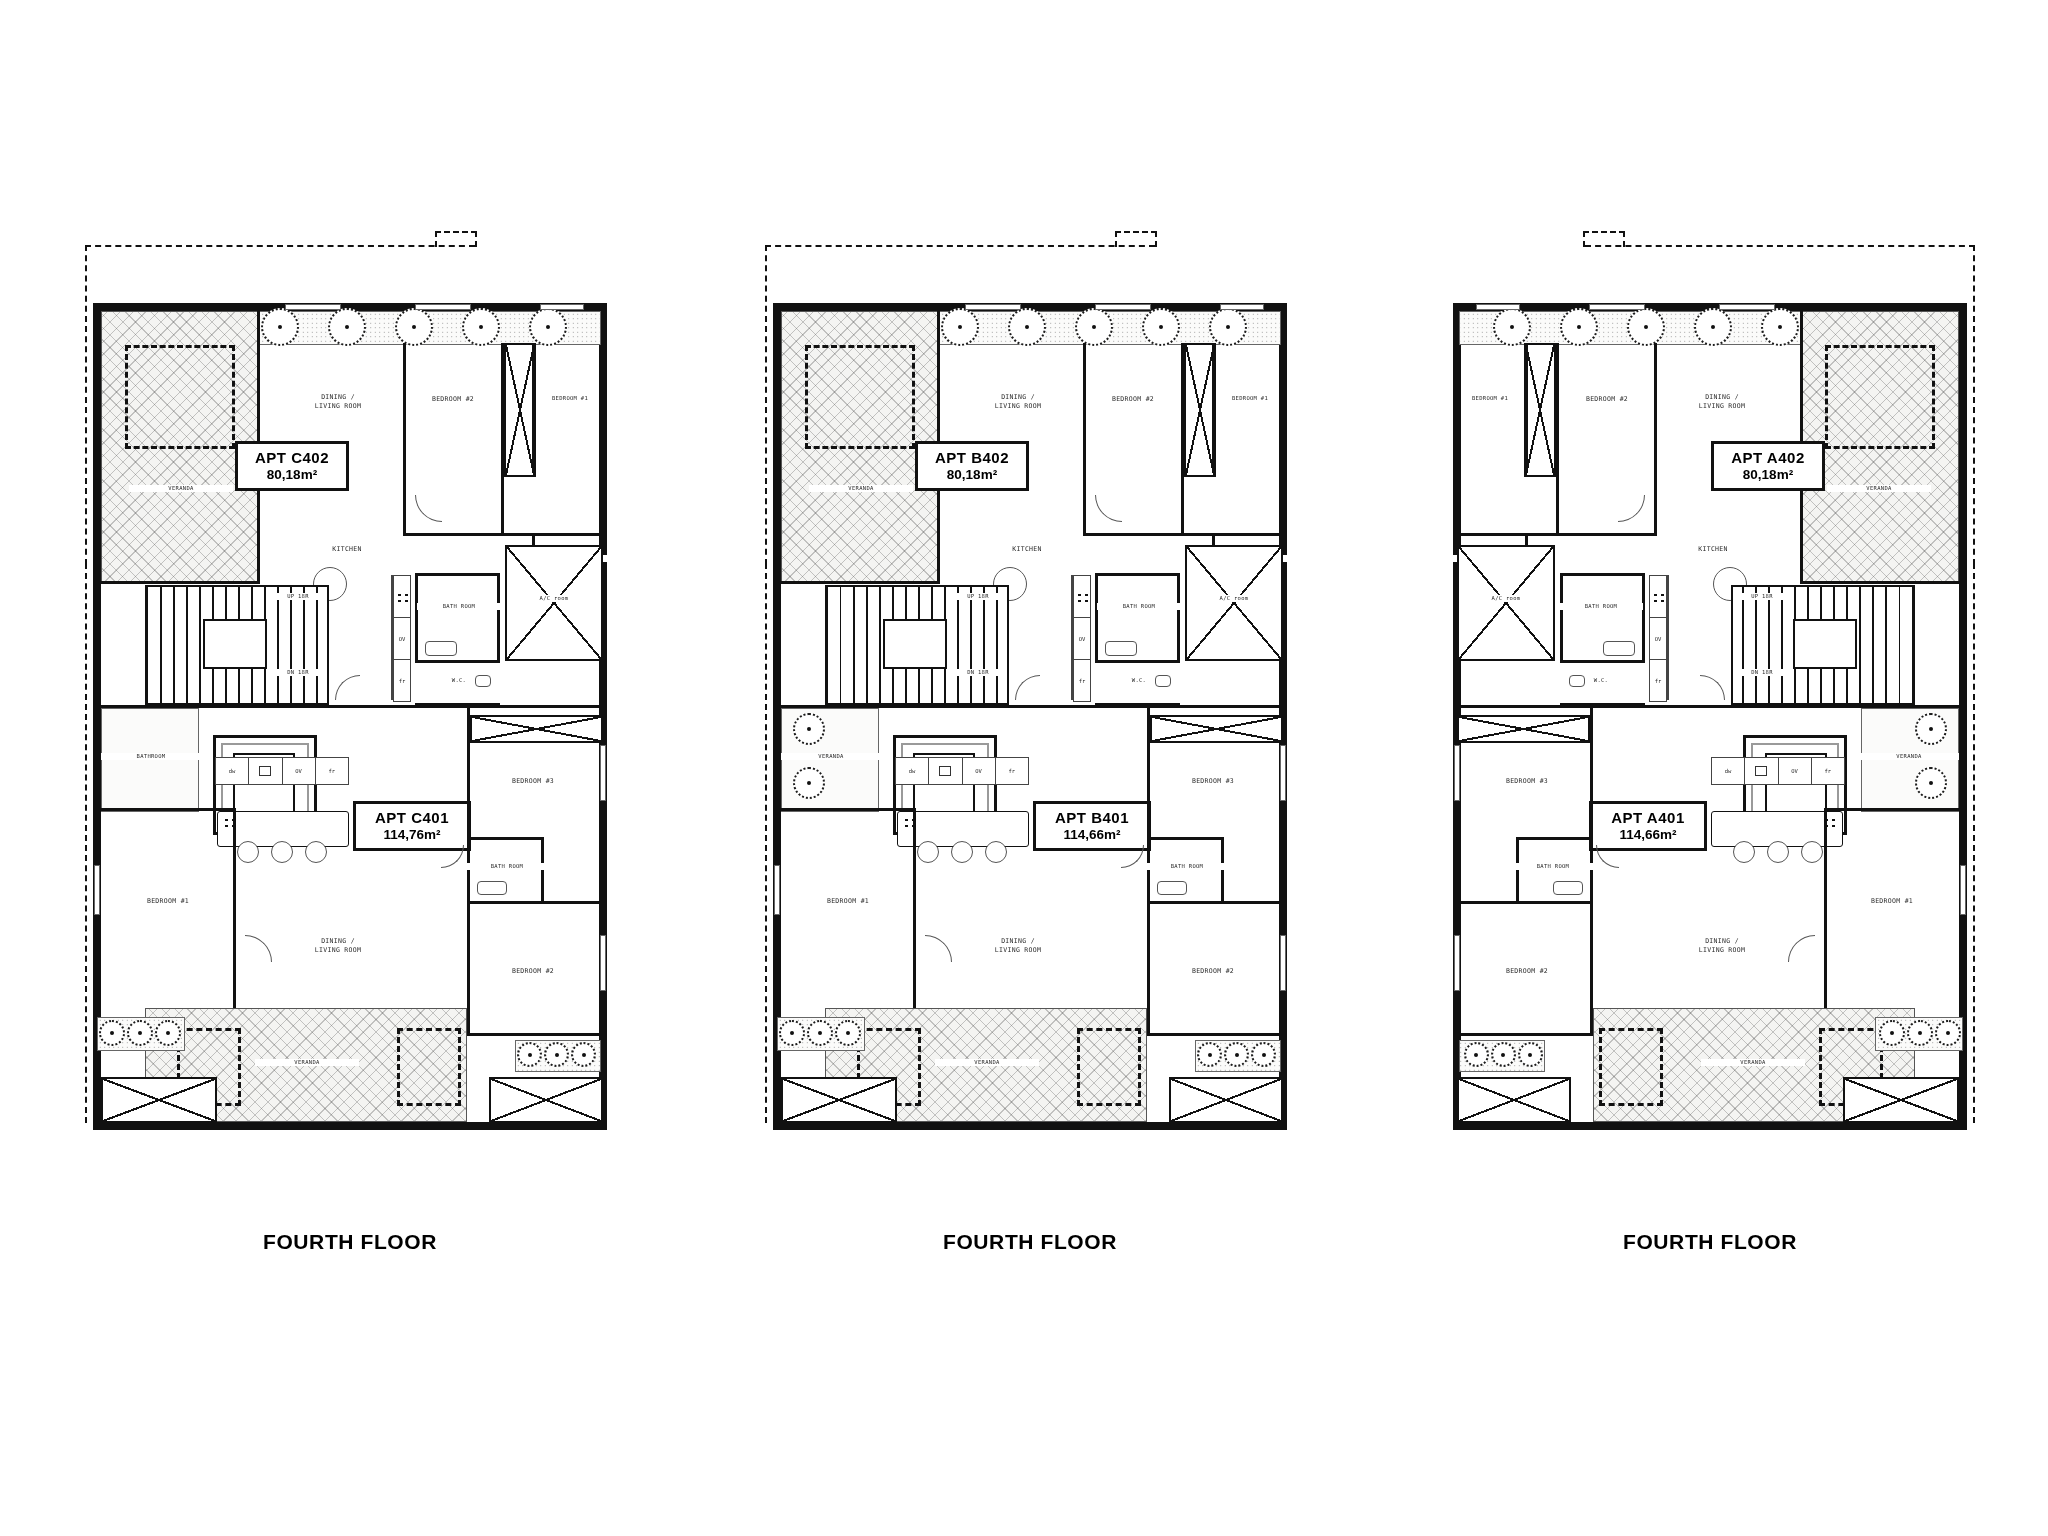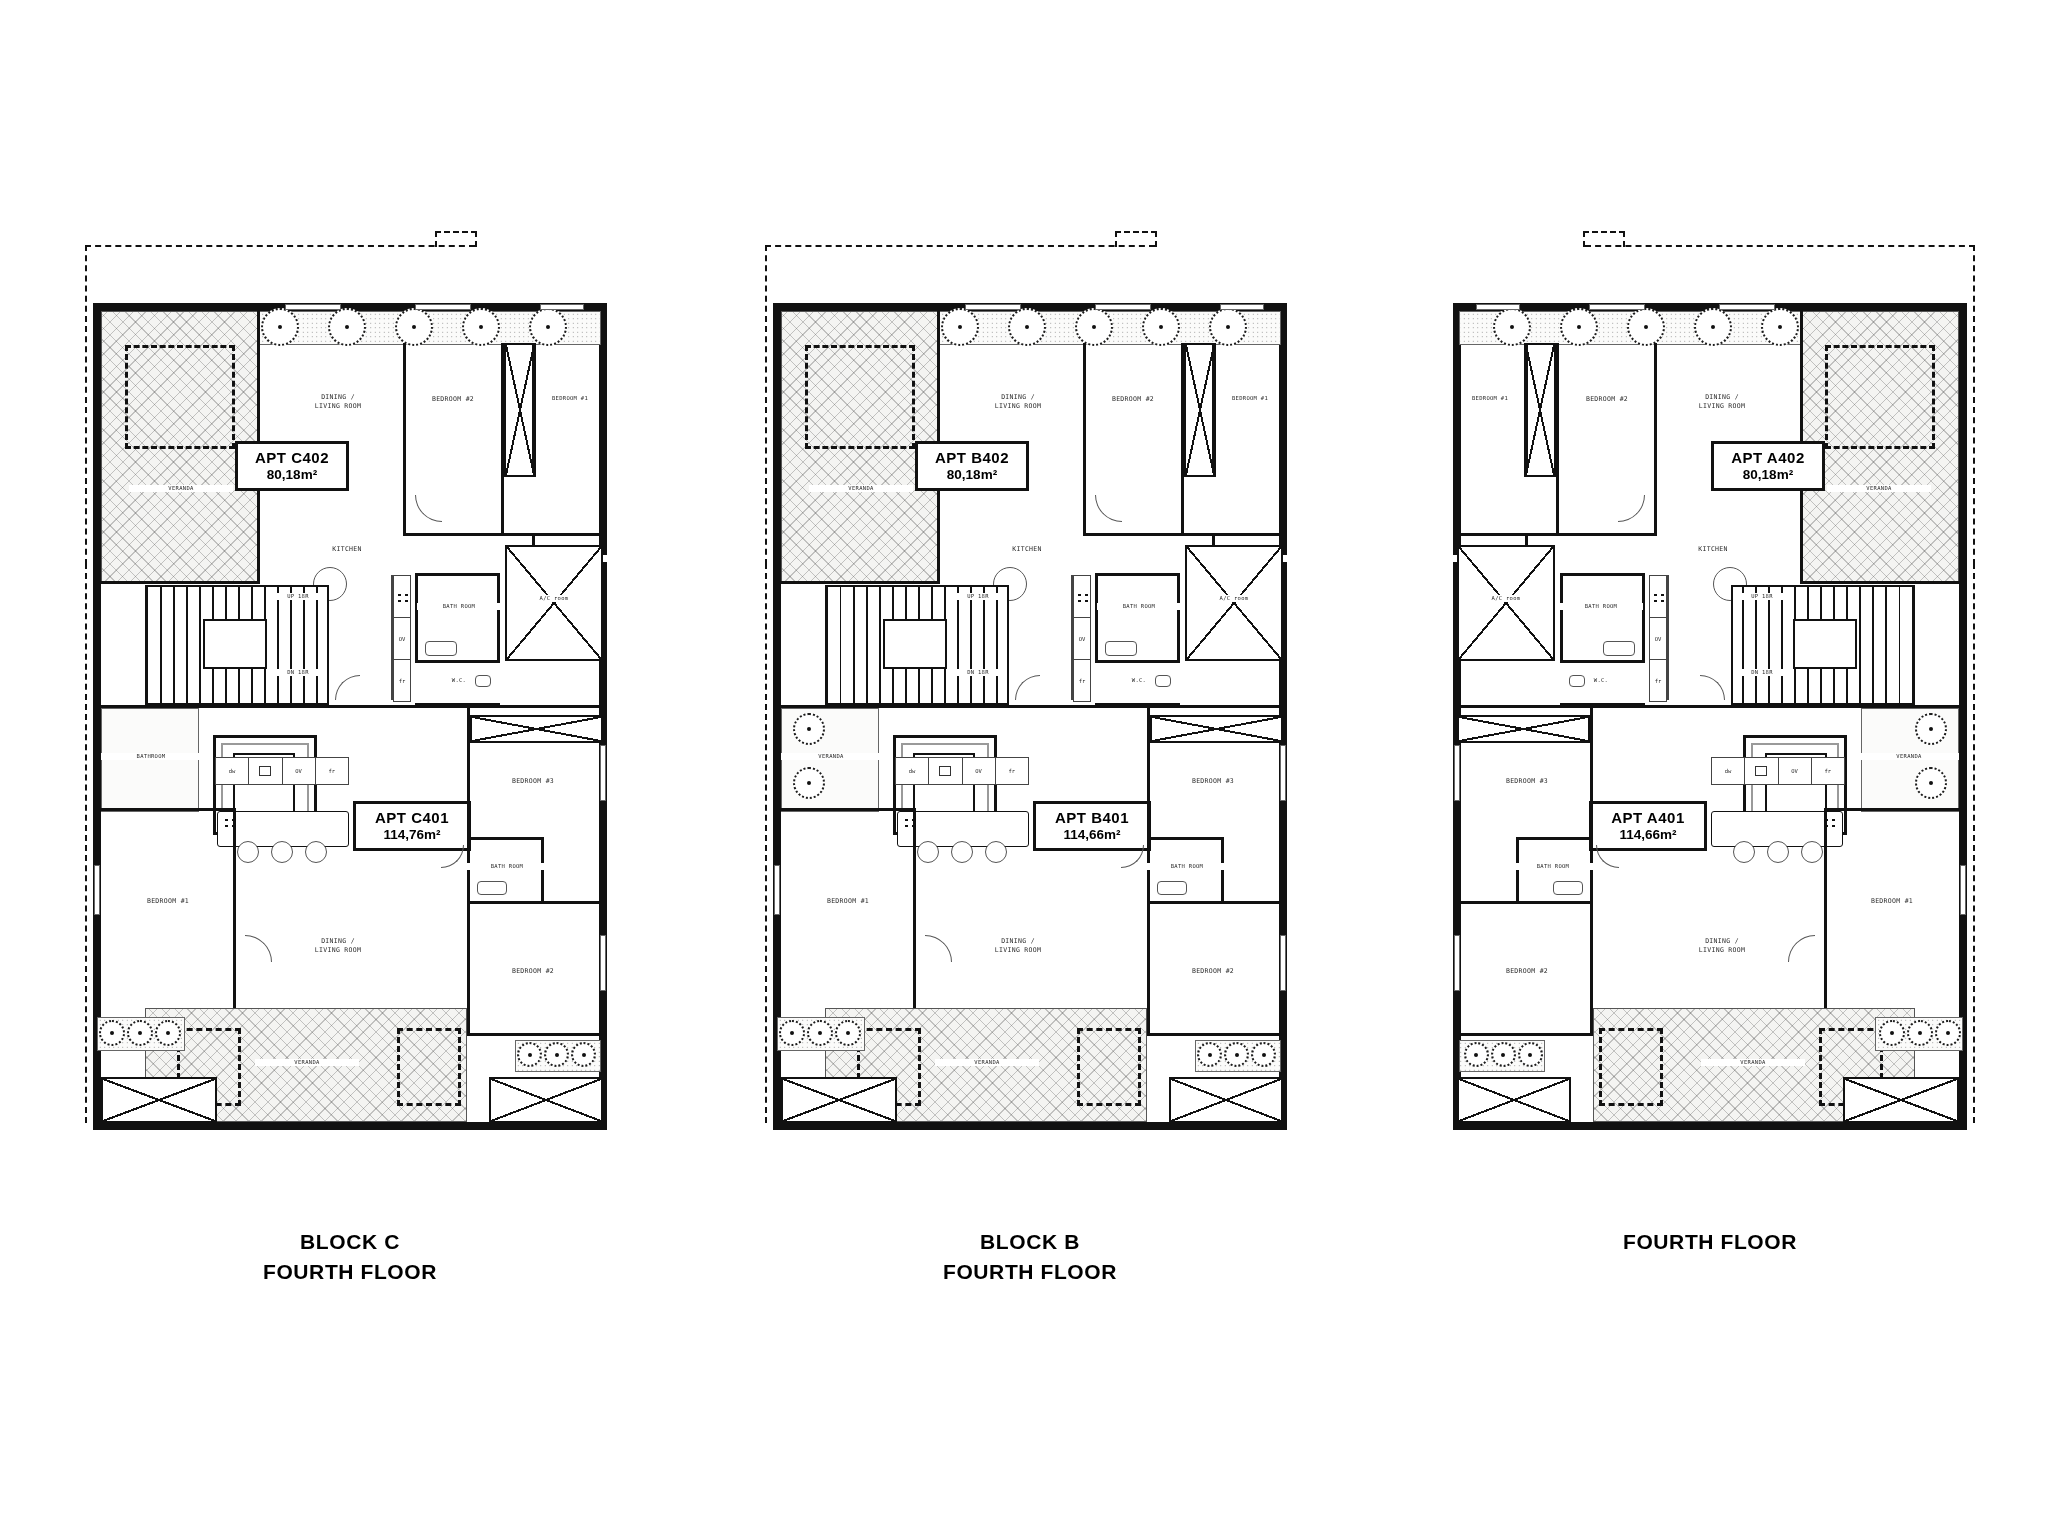--- a/index.html
+++ b/index.html
@@ -208,21 +208,20 @@
       <div class="win" style="left:515px;top:690px;width:6px;height:56px;"></div>
       <div class="win" style="left:9px;top:620px;width:6px;height:50px;"></div>
 
       <div class="arc" style="left:330px;top:250px;width:26px;height:26px;"></div>
       <div class="arc" style="left:250px;top:430px;width:24px;height:24px;transform:rotate(90deg);"></div>
       <div class="arc" style="left:160px;top:690px;width:26px;height:26px;transform:rotate(180deg);"></div>
       <div class="arc" style="left:356px;top:600px;width:22px;height:22px;transform:rotate(270deg);"></div>
     </div>
 
     <div class="caption">
-      <div>BLOCK C</div>
       <div>FOURTH FLOOR</div>
     </div>
   </div>
 
   <div class="block" style="left: 765px;">
     <div class="geo">
 
       <div class="dash" style="left:0;top:0;width:388px;height:318px;border-top-width:2px;border-left-width:2px;"></div>
       <div class="dash" style="left:0;top:318px;width:2px;height:560px;border-left-width:2px;"></div>
       <div class="dash" style="left:350px;top:-14px;width:38px;height:14px;border-top-width:2px;border-left-width:2px;border-right-width:2px;"></div>
@@ -365,21 +364,20 @@
       <div class="win" style="left:515px;top:690px;width:6px;height:56px;"></div>
       <div class="win" style="left:9px;top:620px;width:6px;height:50px;"></div>
 
       <div class="arc" style="left:330px;top:250px;width:26px;height:26px;"></div>
       <div class="arc" style="left:250px;top:430px;width:24px;height:24px;transform:rotate(90deg);"></div>
       <div class="arc" style="left:160px;top:690px;width:26px;height:26px;transform:rotate(180deg);"></div>
       <div class="arc" style="left:356px;top:600px;width:22px;height:22px;transform:rotate(270deg);"></div>
     </div>
 
     <div class="caption">
-      <div>BLOCK B</div>
       <div>FOURTH FLOOR</div>
     </div>
   </div>
 
   <div class="block mirrored" style="left: 1445px;">
     <div class="geo">
 
       <div class="dash" style="left:0;top:0;width:388px;height:318px;border-top-width:2px;border-left-width:2px;"></div>
       <div class="dash" style="left:0;top:318px;width:2px;height:560px;border-left-width:2px;"></div>
       <div class="dash" style="left:350px;top:-14px;width:38px;height:14px;border-top-width:2px;border-left-width:2px;border-right-width:2px;"></div>

